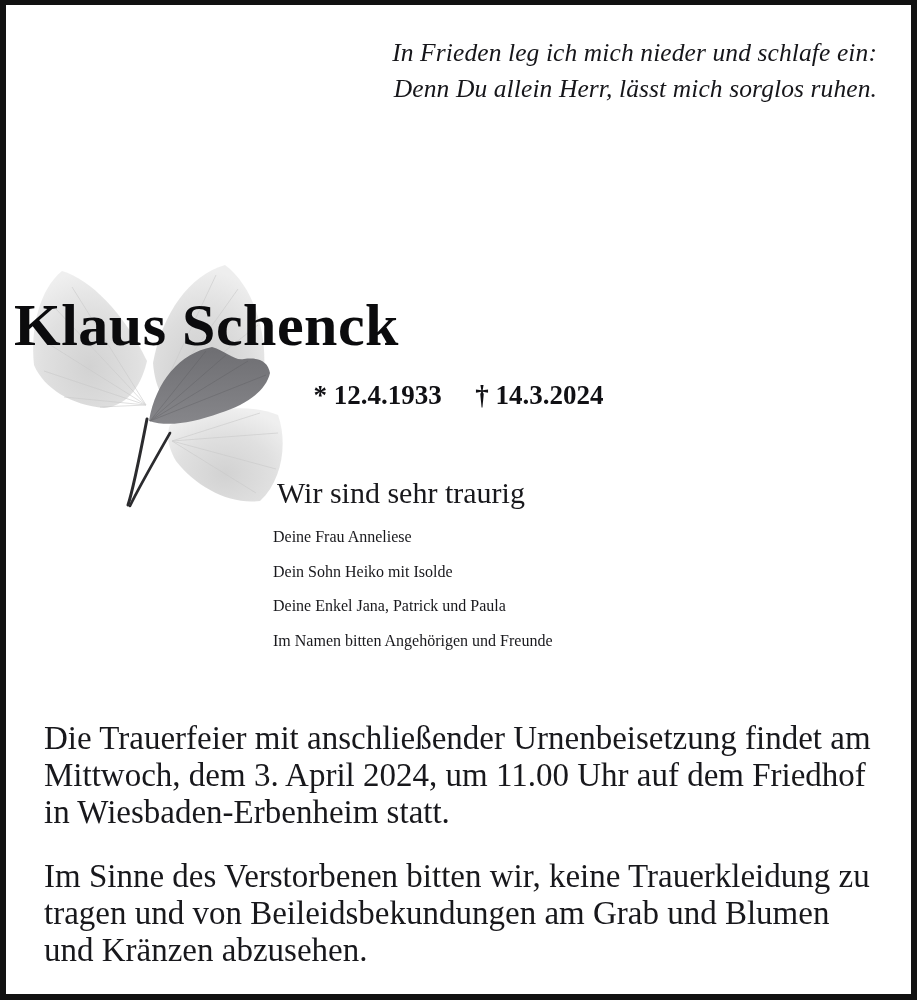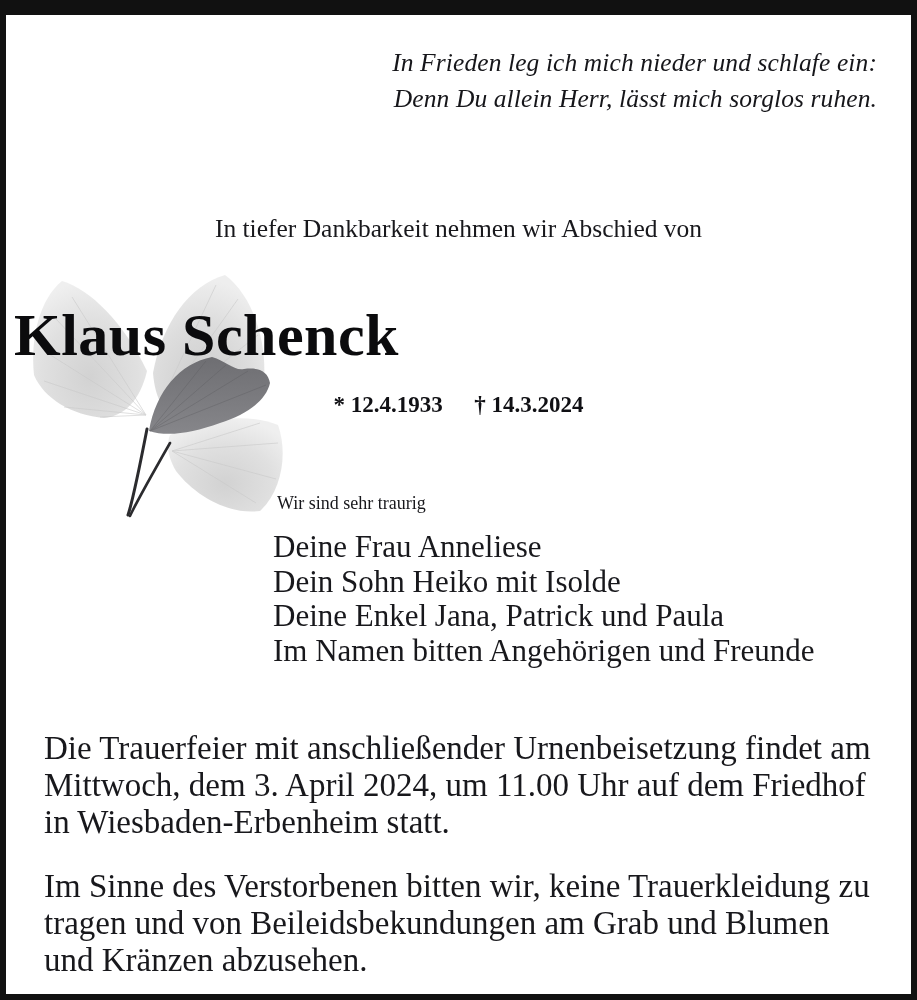--- a/index.html
+++ b/index.html
@@ -15,21 +15,21 @@
     overflow: hidden;
   }
 
   
   #notice {
     position: relative;
     box-sizing: border-box;
     width: 917px;
     height: 1000px;
     background: #111111;
-    padding: 15px 6px 6px 6px;
+    padding: 5px 6px 6px 6px;
   }
   #card {
     position: relative;
     box-sizing: border-box;
     width: 100%;
     height: 100%;
     background: #ffffff;
     overflow: hidden;
   }
 
@@ -87,41 +87,41 @@
     letter-spacing: 0.5px;
     color: #0b0b0d;
   }
   .life-dates {
     position: absolute;
     left: 0;
     top: 374px;
     width: 100%;
     text-align: center;
     font-weight: bold;
-    font-size: 23px;
+    font-size: 27px;
     line-height: 32px;
     color: #101014;
   }
   .life-dates .sym { font-weight: bold; }
   .life-dates .gap { display: inline-block; width: 20px; }
 
   
   .mourn-lead {
     position: absolute;
     left: 271px;
     top: 471px;
-    font-size: 18px;
+    font-size: 30px;
     line-height: 34px;
     color: #18181c;
   }
   .mourn-list {
     position: absolute;
     left: 267px;
     top: 515px;
-    font-size: 31px;
+    font-size: 16px;
     line-height: 34.5px;
     color: #18181c;
   }
   .mourn-list div { white-space: nowrap; }
 
   
   .para {
     position: absolute;
     left: 38px;
     width: 840px;
@@ -198,21 +198,20 @@
             <path d="M130 228 L 206 162"></path>
           <path d="M130 228 L 228 168"></path>
             <path d="M130 228 L 246 182"></path>
         </g>
 
         <path d="M127 226 C 120 262, 112 300, 108 312" stroke="#2b2b2e" stroke-width="3" fill="none" stroke-linecap="round"></path>
         <path d="M150 240 C 134 268, 116 300, 110 313" stroke="#2b2b2e" stroke-width="2.6" fill="none" stroke-linecap="round"></path>
       </svg>
     </div>
 
-    <div class="intro-line">In tiefer Dankbarkeit nehmen wir Abschied von</div>
 
     <div class="deceased-name">Klaus Schenck</div>
 
     <div class="life-dates">
       <span class="sym">*</span>
       <span>12.4.1933</span>
       <span class="gap"></span>
       <span class="sym">†</span>
       <span>14.3.2024</span>
     </div>

